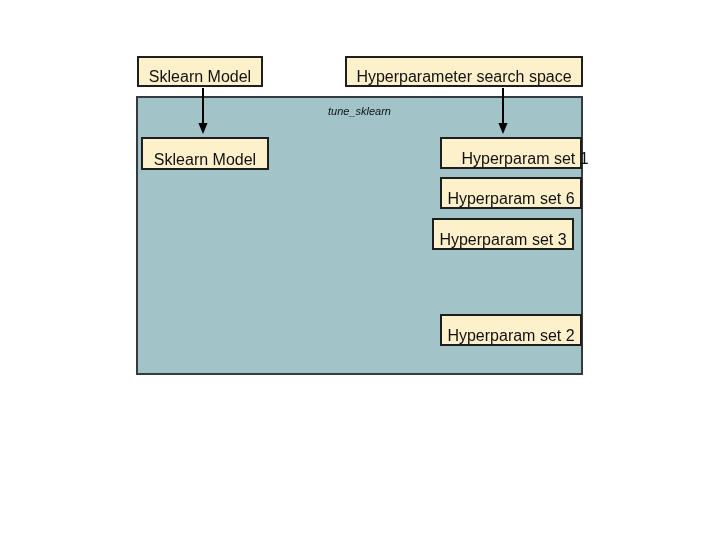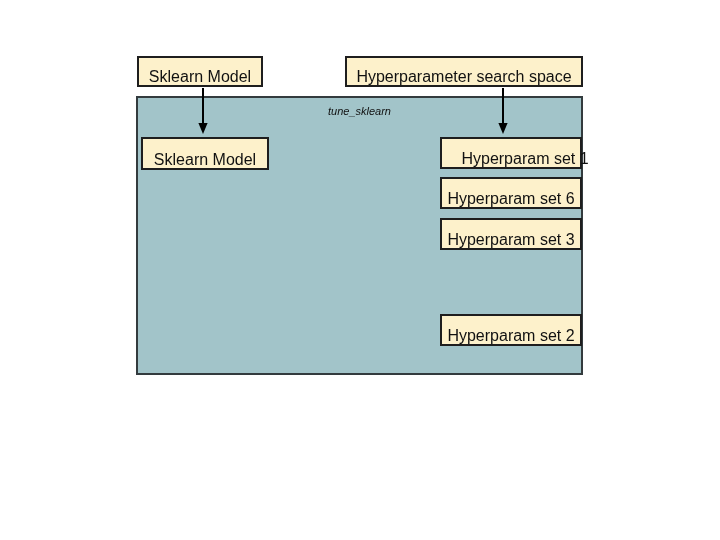--- a/index.html
+++ b/index.html
@@ -44,21 +44,21 @@
     width: 100%;
     text-align: center;
     font-size: 11px;
     font-style: italic;
     color: #111111;
   }
   
   #inner-sklearn-model { left: 3px;   top: 39px;  width: 128px; height: 33px; }
   #hyperparam-set-1    { left: 302px; top: 39px;  width: 142px; height: 32px; padding-left: 28px; }
   #hyperparam-set-2    { left: 302px; top: 79px;  width: 142px; height: 32px; }
-  #hyperparam-set-3    { left: 302px; top: 120px; width: 142px; height: 32px; }
+  #hyperparam-set-3    { left: 294px; top: 120px; width: 142px; height: 32px; }
   #hyperparam-set-4    { left: 302px; top: 216px; width: 142px; height: 32px; }
   #arrow-layer {
     position: absolute;
     left: 0; top: 0;
     width: 720px; height: 540px;
     pointer-events: none;
   }
 </style>
 </head>
 <body>

